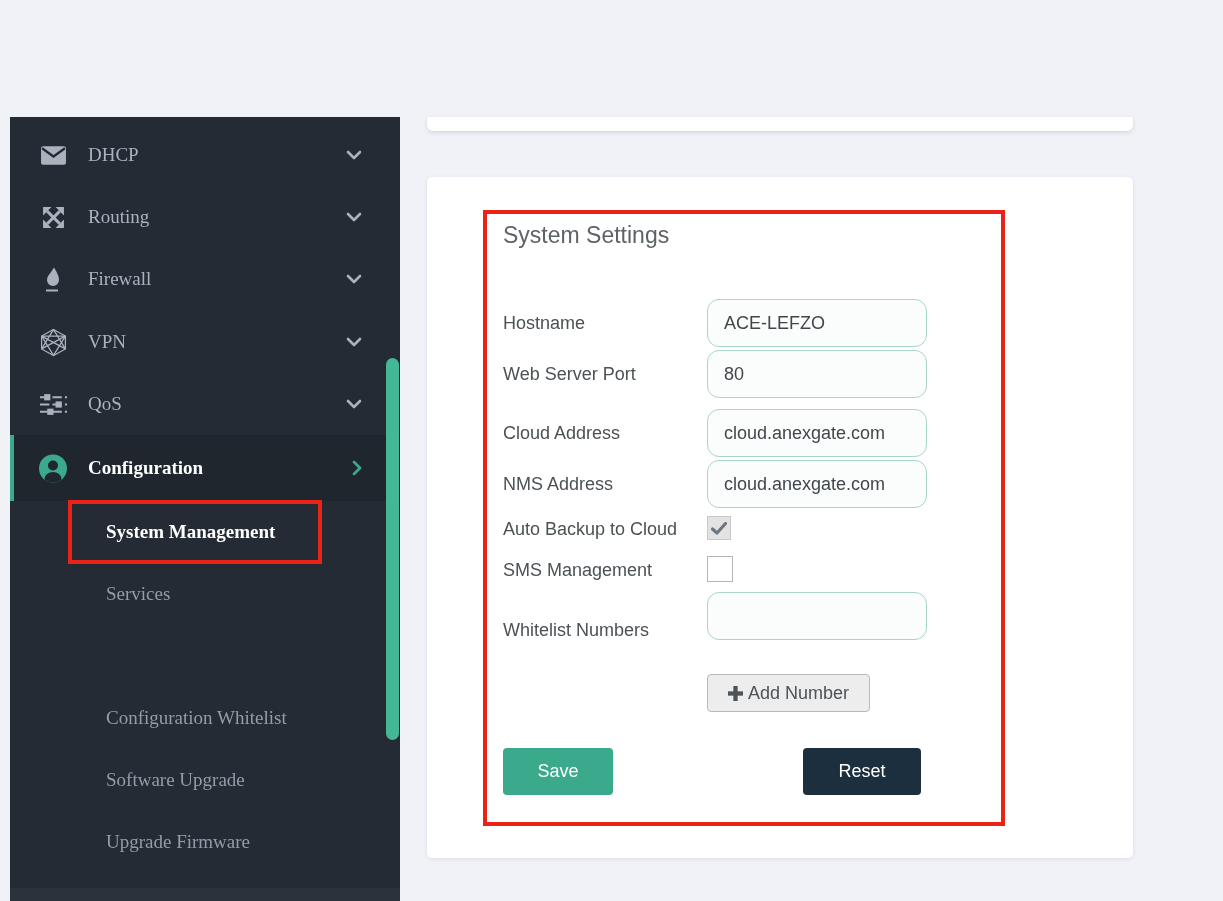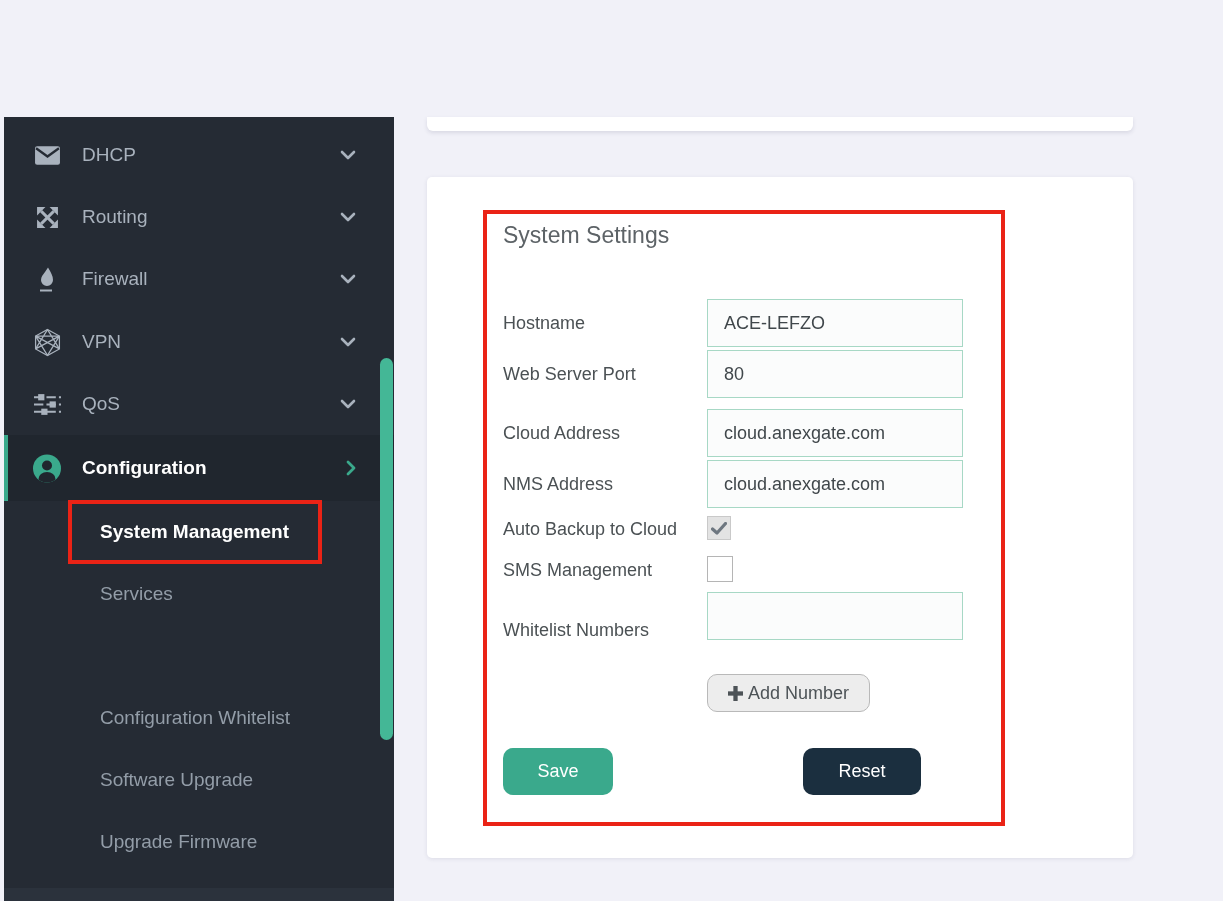--- a/index.html
+++ b/index.html
@@ -9,42 +9,42 @@
   
   .header { position:absolute; left:0; top:0; width:1223px; height:117px; background:#ffffff; }
   .logo { position:absolute; left:58px; top:36px; display:flex; align-items:flex-end; cursor:pointer; }
   .logo-brand { font-size:25px; color:#333e8f; letter-spacing:.5px; line-height:1; padding-bottom:3px; }
   .logo-product-wrap { position:relative; margin-left:10px; border-bottom:5px solid #1d3242; padding:0 2px 1px 2px; }
   .logo-product { font-size:27px; font-weight:bold; font-style:italic; color:#16a085; letter-spacing:1px; line-height:1; }
   .logo-swoosh { position:absolute; left:-8px; bottom:-4px; width:16px; height:14px; background:#2aa187; clip-path:polygon(0 100%, 100% 0, 100% 100%); }
   .back-btn { position:absolute; left:322px; top:40px; width:35px; height:35px; border-radius:50%; background:#55575a; display:flex; align-items:center; justify-content:center; cursor:pointer; }
 
   
-  .sidebar { position:absolute; left:4px; top:117px; width:390px; height:784px; background:#252b34; }
+  .sidebar { position:absolute; left:10px; top:117px; width:390px; height:784px; background:#252b34;font-family:Liberation Serif, serif; }
   .nav-item { position:absolute; left:0; width:390px; height:62px; display:flex; align-items:center; padding:0 38px 0 28px; color:#a9b2bd; font-size:19px; cursor:pointer; }
   .nav-icon { width:30px; display:flex; justify-content:center; align-items:center; }
   .nav-label { margin-left:20px; }
   .nav-chevron { margin-left:auto; display:flex; align-items:center; }
   .nav-item.active { background:#20262e; color:#ffffff; font-weight:bold; border-left:4px solid #3aa98c; padding-left:24px; height:66px; }
   .sub-item { position:absolute; left:0; width:390px; height:62px; display:flex; align-items:center; padding-left:96px; font-size:19px; color:#939da8; cursor:pointer; }
   .sub-item.active { color:#ffffff; font-weight:bold; }
   .sidebar-scrollbar { position:absolute; left:376px; top:241px; width:13px; height:382px; border-radius:7px; background:#44b796; cursor:pointer; }
   .sidebar-bottom-strip { position:absolute; left:0; top:771px; width:390px; height:13px; background:#2b323c; }
 
   
   .card-edge { position:absolute; left:427px; top:117px; width:706px; height:14px; background:#ffffff; border-radius:0 0 6px 6px; box-shadow:0 2px 4px rgba(40,40,80,.12); }
   .card { position:absolute; left:427px; top:177px; width:706px; height:681px; background:#ffffff; border-radius:5px; box-shadow:0 1px 4px rgba(40,40,80,.10); }
   .panel-title { position:absolute; left:76px; top:45px; font-size:23px; color:#5d6367; }
   .form-label { position:absolute; left:76px; font-size:18px; color:#4b5154; line-height:22px; white-space:nowrap; }
-  .text-input { position:absolute; left:280px; width:256px; height:48px; border:1px solid #a7d8c5; border-radius:0; background:#fbfcfc; font-family:"Liberation Sans", sans-serif; font-size:18px; color:#40474b; padding:0 16px; outline:none; }
+  .text-input { position:absolute; left:280px; width:220px; height:48px; border:1px solid #a7d8c5; border-radius:12px; background:#fbfcfc; font-family:"Liberation Sans", sans-serif; font-size:18px; color:#40474b; padding:0 16px; outline:none; }
   .checkbox { position:absolute; left:280px; background:#ffffff; border:1px solid #b5b5b5; display:flex; align-items:center; justify-content:center; cursor:pointer; }
   .checkbox svg { display:none; }
   .checkbox.checked { background:#e3e3e3; border-color:#c9c9c9; }
   .checkbox.checked svg { display:block; }
-  .btn { display:flex; align-items:center; justify-content:center; border-radius:10px; cursor:pointer; font-size:18px; }
+  .btn { display:flex; align-items:center; justify-content:center; border-radius:4px; cursor:pointer; font-size:18px; }
   .btn-add { position:absolute; left:280px; top:497px; width:163px; height:38px; background:#ededed; border:1px solid #b9b9b9; color:#4d5357; gap:5px; }
   .btn-save { position:absolute; left:76px; top:571px; width:110px; height:47px; background:#3aa98c; border:none; color:#ffffff; }
   .btn-reset { position:absolute; left:376px; top:571px; width:118px; height:47px; background:#1b2f3f; border:none; color:#ffffff; }
 
   
   .annotation { position:absolute; border:4px solid #ea2316; pointer-events:none; z-index:50; }
   .annotation-sidebar { left:68px; top:500px; width:254px; height:64px; }
   .annotation-form { left:483px; top:210px; width:522px; height:616px; }
 </style>
 </head>

